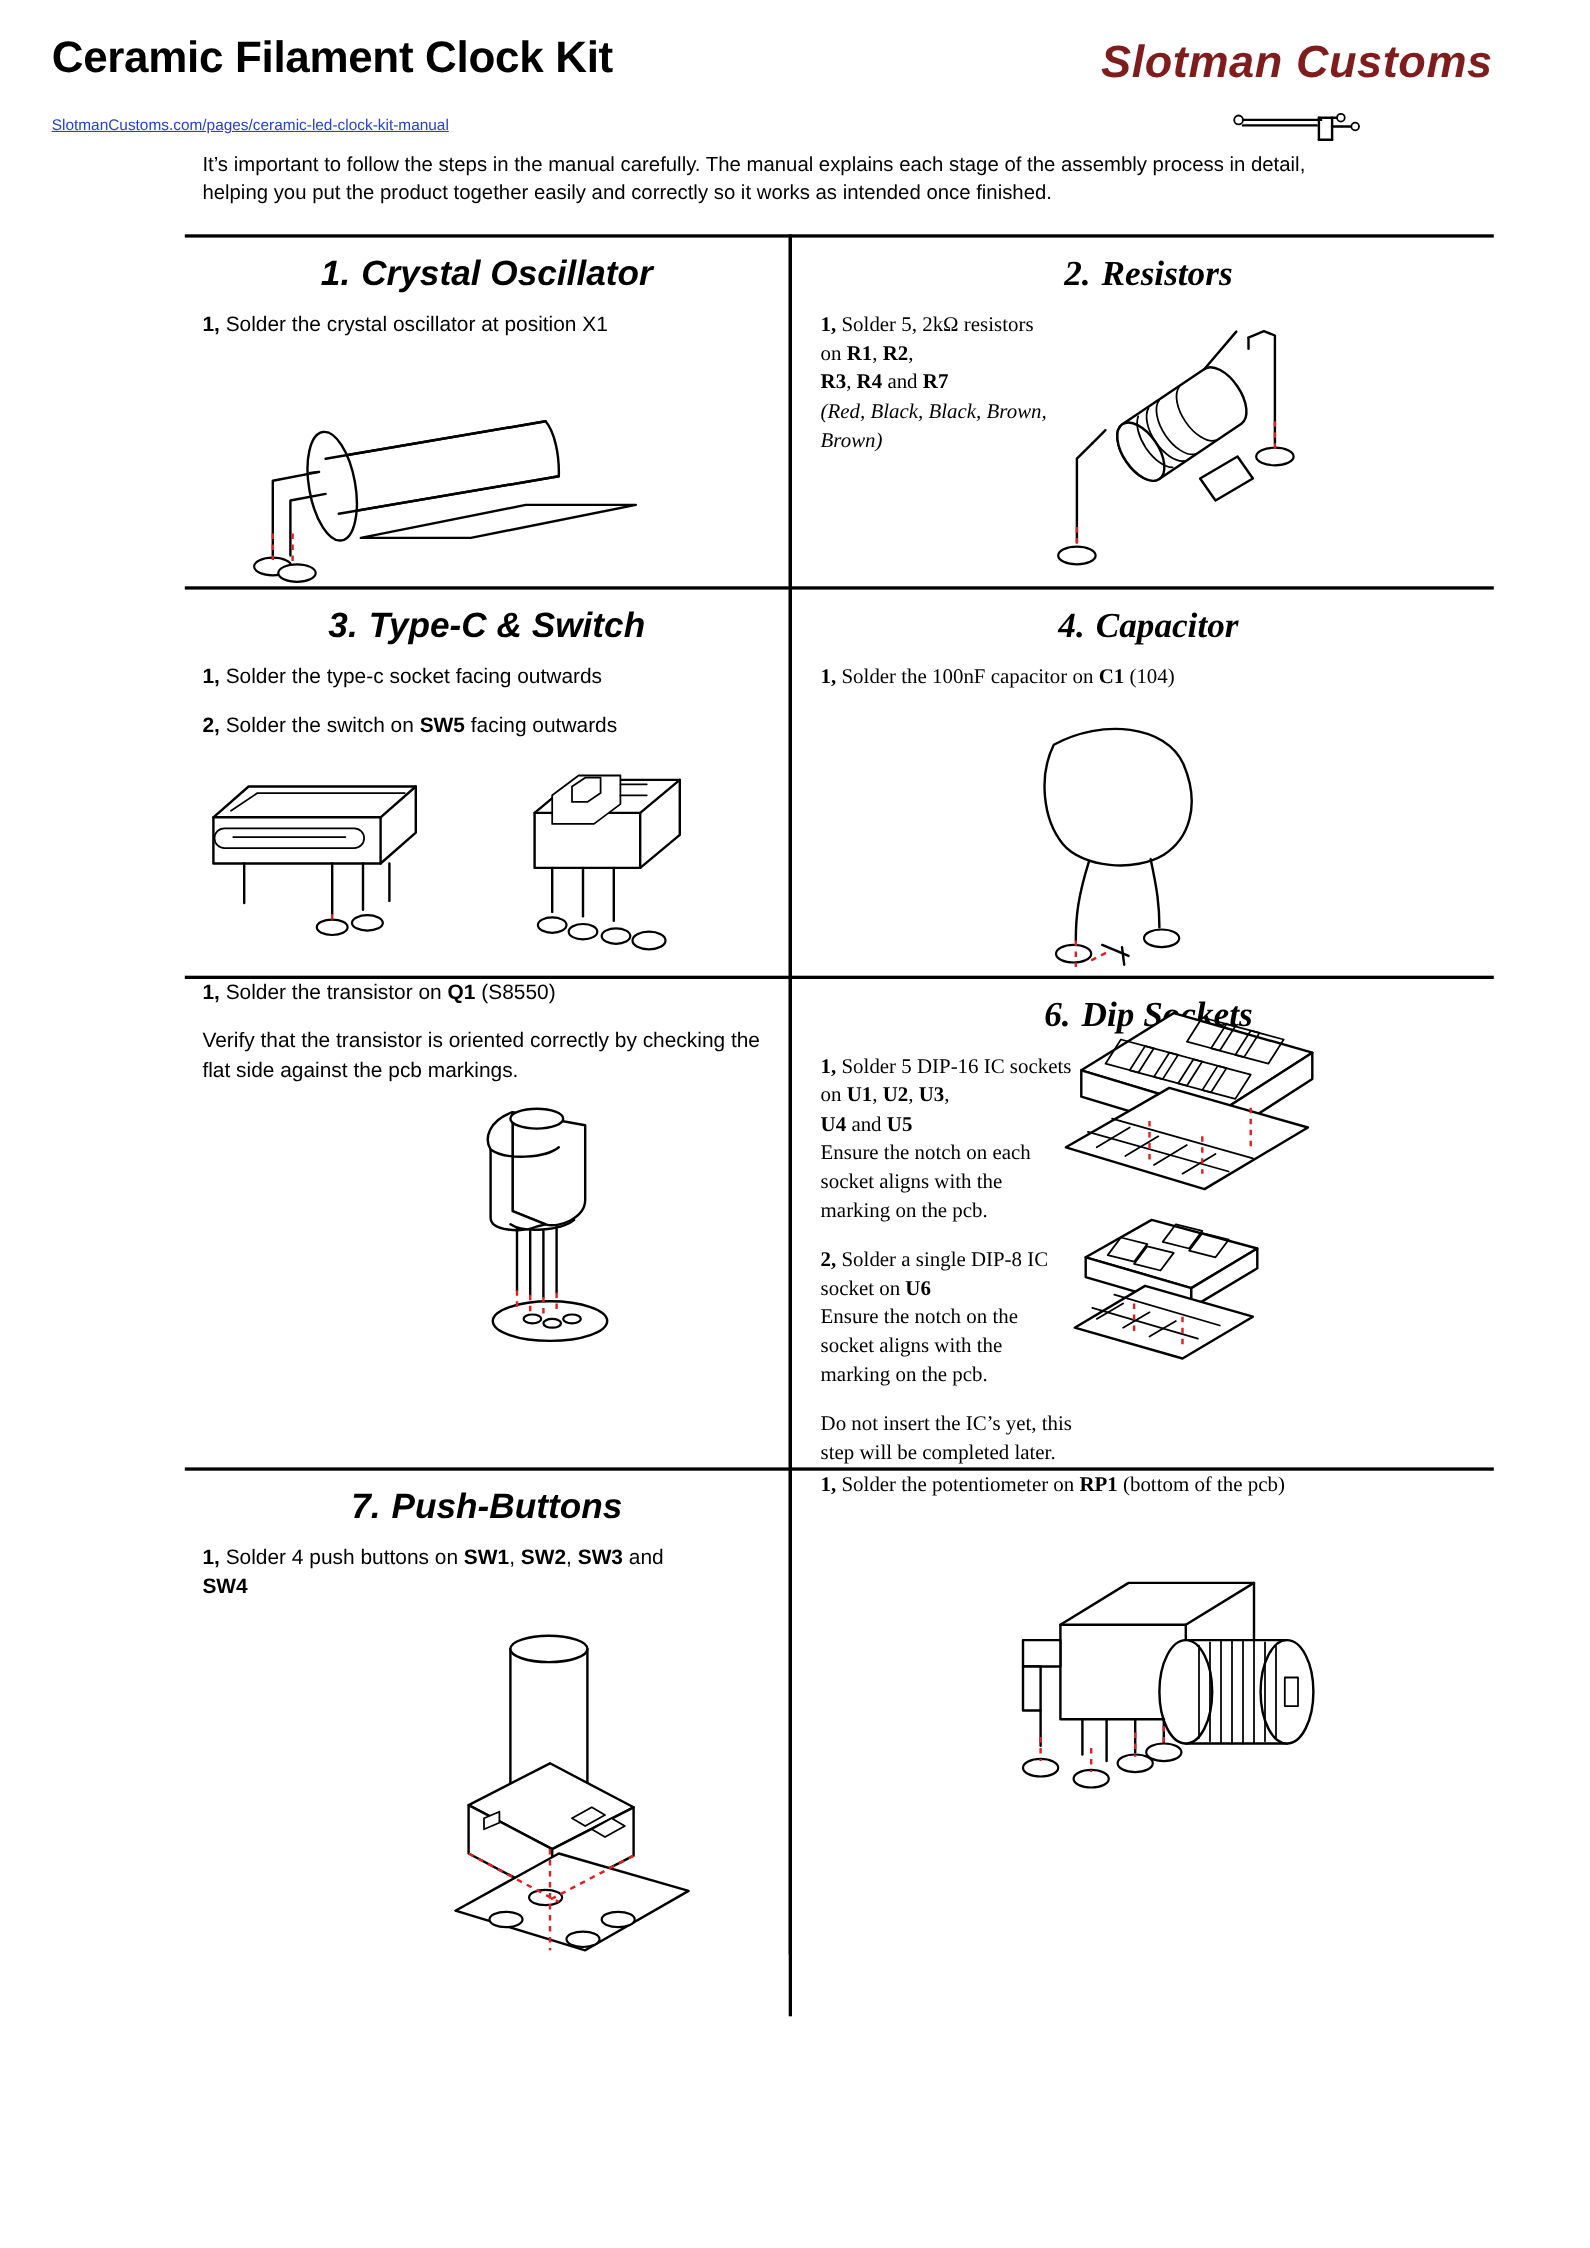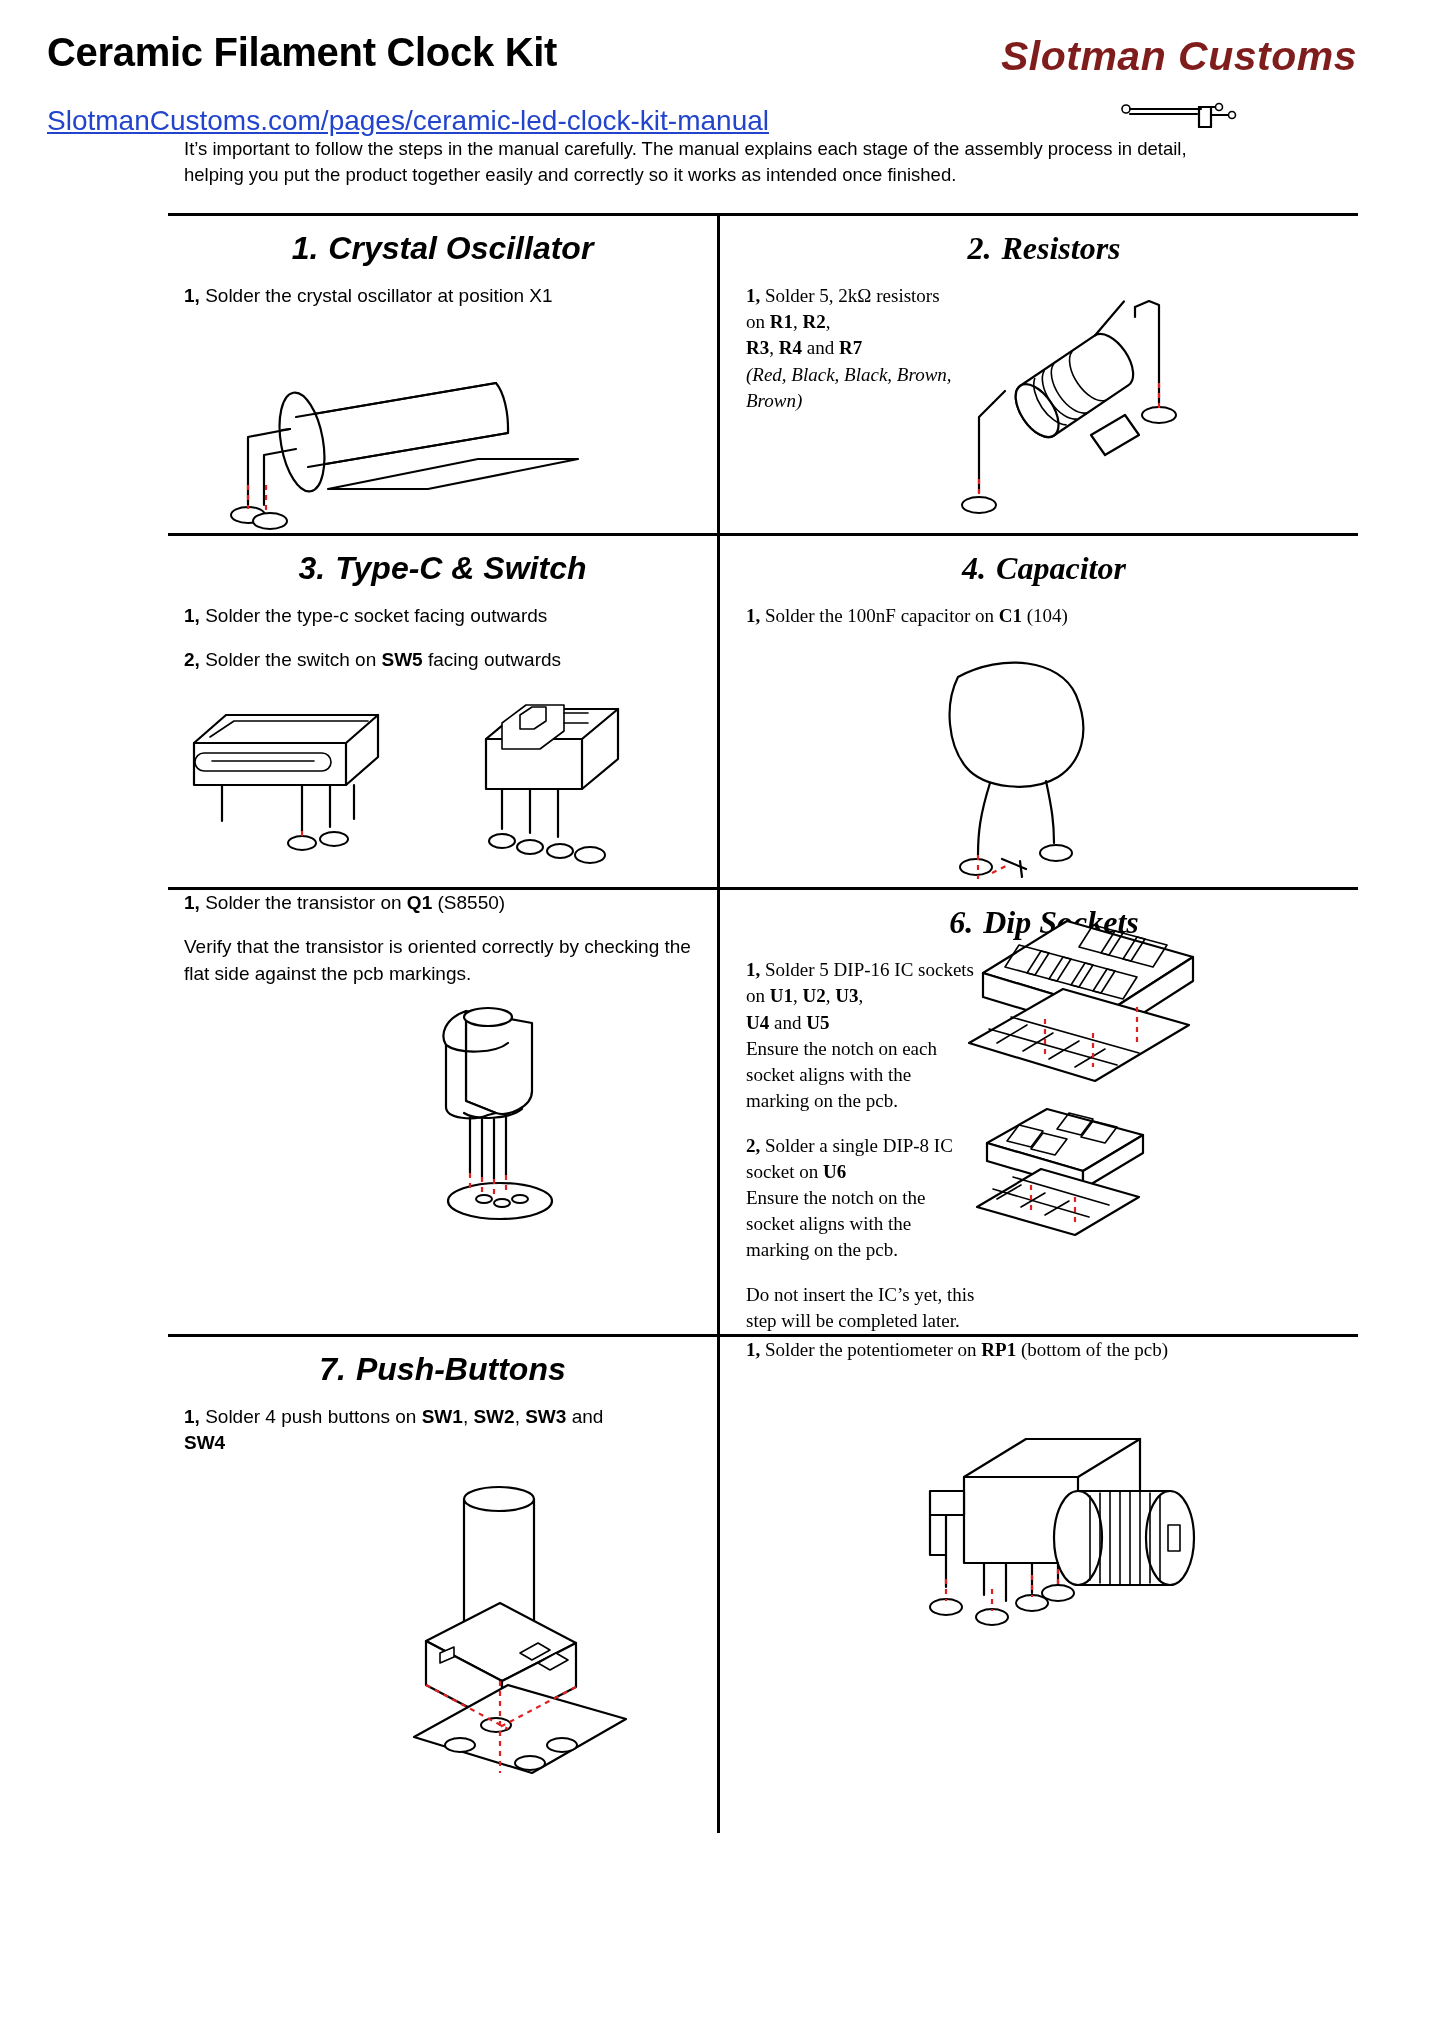--- a/index.html
+++ b/index.html
@@ -16,21 +16,21 @@
 
   
   .header { position:relative; height:150px; }
   .doc-title {
     position:absolute; left:47px; top:30px;
     font-size:40px; font-weight:bold; letter-spacing:-0.3px;
     white-space:nowrap;
   }
   .doc-link {
     position:absolute; left:47px; top:105px;
-    font-size:28px; color:#2244cc; text-decoration:underline;
+    font-size:14px; color:#2244cc; text-decoration:underline;
     white-space:nowrap;
   }
   .brand {
     position:absolute; right:30px; top:33px;
     font-size:41px; font-weight:bold; font-style:italic;
     color:#7f1d1d; white-space:nowrap; letter-spacing:0.5px;
   }
   .brand-mark { position:absolute; right:148px; top:93px; }
 
   .intro {

